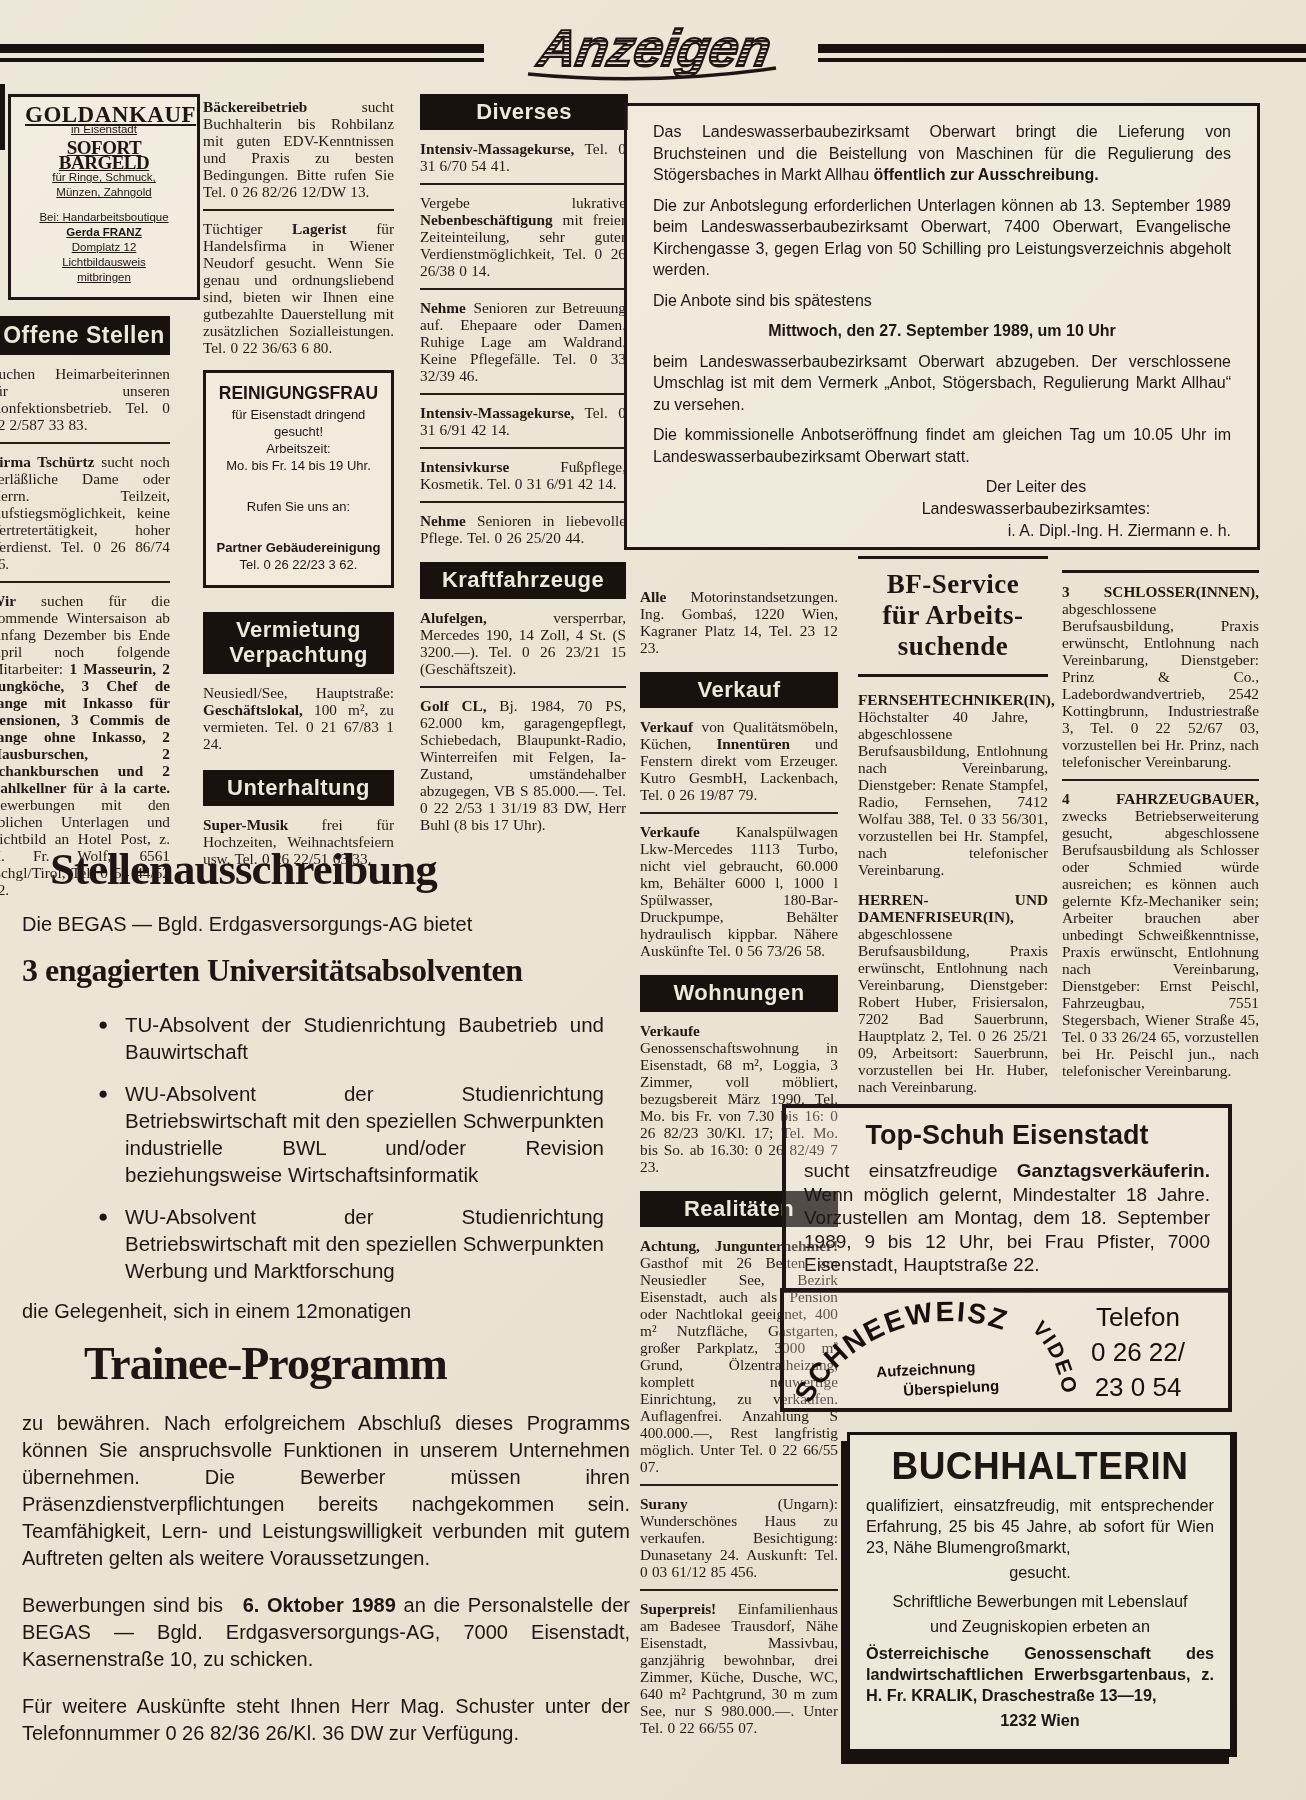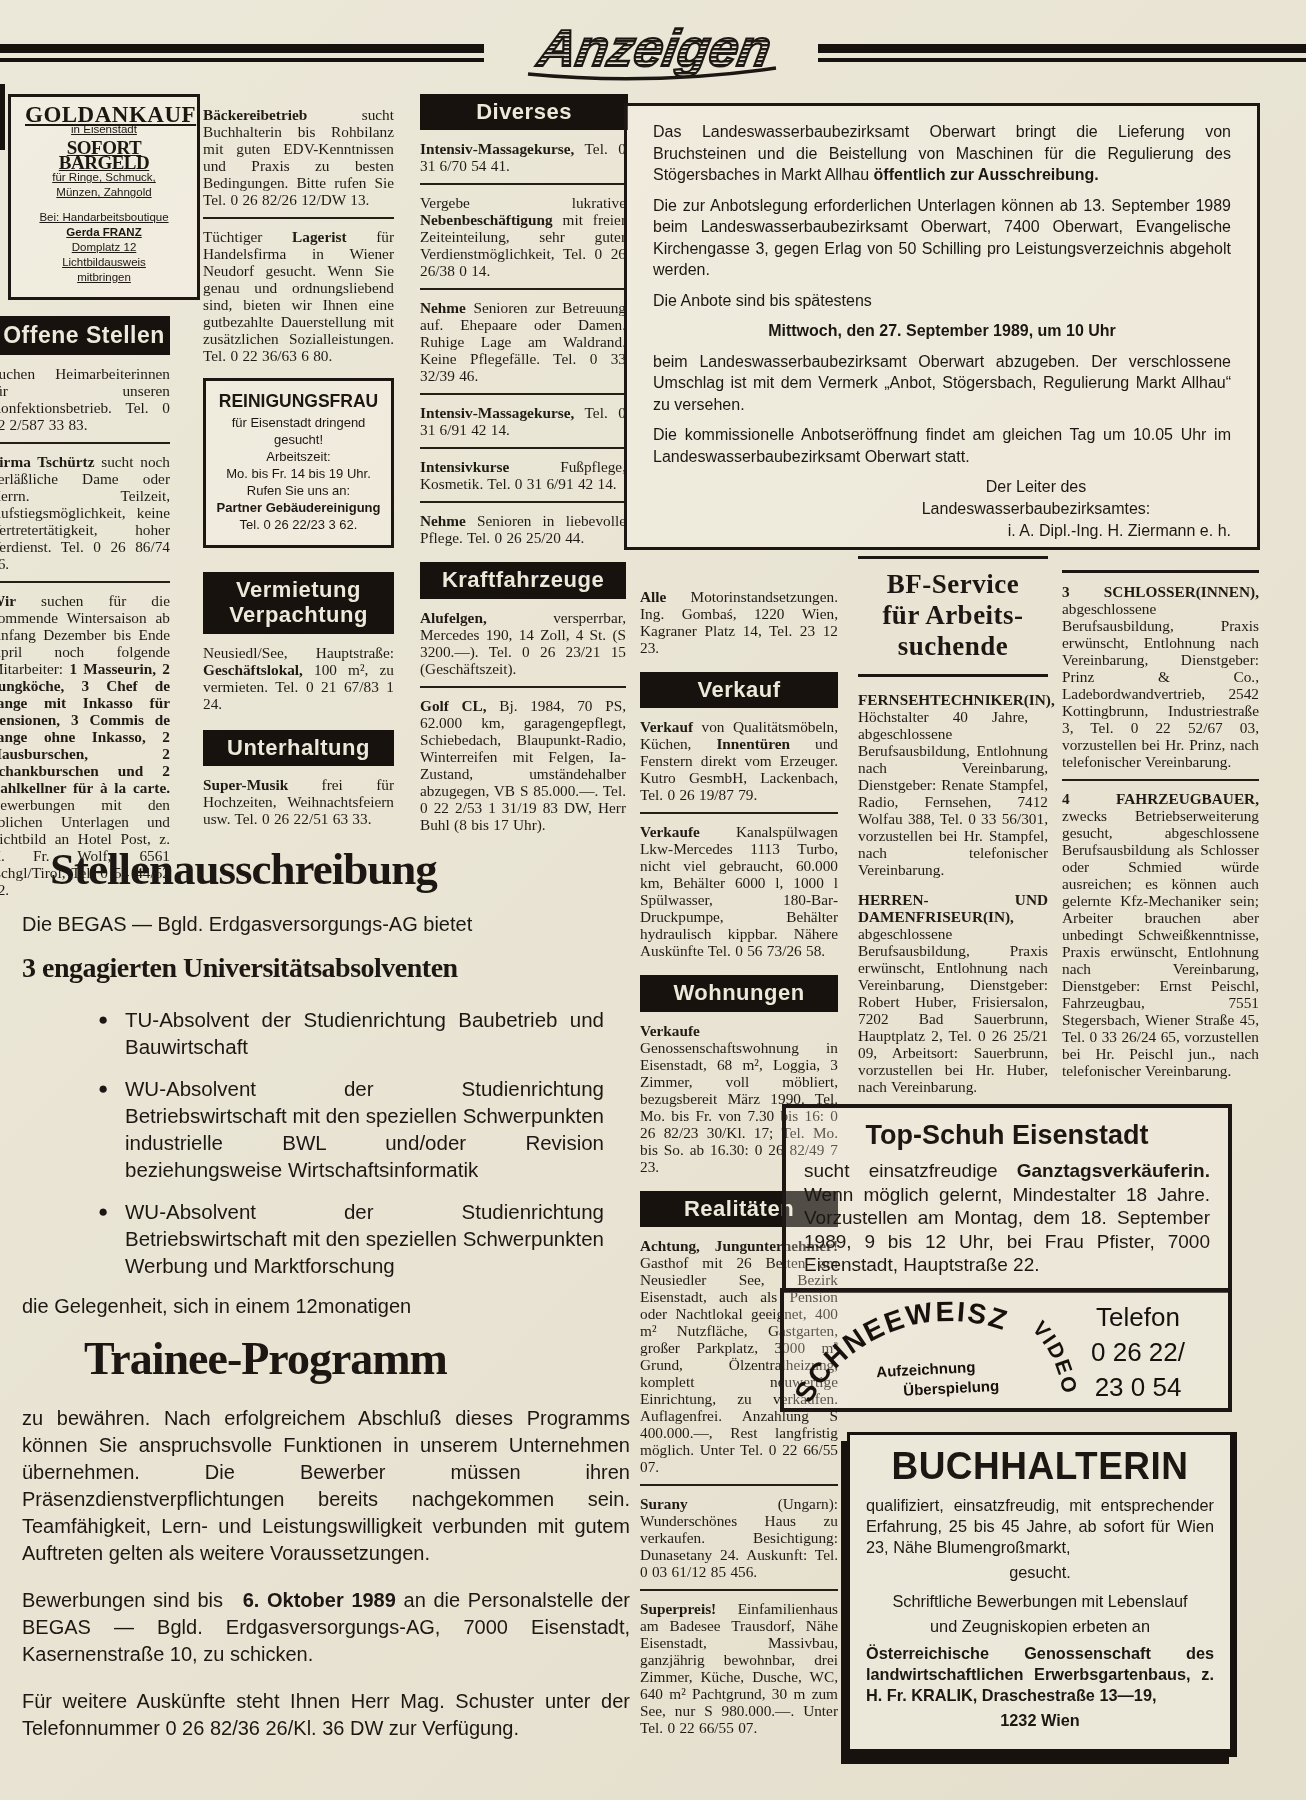--- a/index.html
+++ b/index.html
@@ -33,21 +33,21 @@
   .gold { margin:0 0 0 18px; width:158px; padding:10px 14px 12px; text-align:center;
           font-family:"Liberation Sans", sans-serif; font-size:11.5px; line-height:15px;text-decoration:underline; }
   .gold .t1 { font-family:"Liberation Serif", serif; font-weight:bold; font-size:23px; letter-spacing:0.5px; }
   .gold .t2 { font-family:"Liberation Serif", serif; font-weight:bold; font-size:19px; letter-spacing:-0.5px; margin-top:3px; }
   .gold .sp { margin-top:10px; }
   .gold .bold { font-weight:bold; }
 
   .reinigung { margin-top:14px; padding:12px 9px; text-align:center;
                font-family:"Liberation Sans", sans-serif; font-size:13px; line-height:17px; }
   .reinigung .t { font-weight:bold; font-size:17.5px; margin-bottom:4px; }
-  .reinigung .sp { margin-top:0; }
+  .reinigung .sp { margin-top:24px; }
   .reinigung .bold { font-weight:bold; }
 
   
   .notice { left:624px; top:103px; width:636px; height:447px; padding:15px 26px 8px;
             box-sizing:border-box; font-family:"Liberation Sans", sans-serif;
             font-size:16px; line-height:21.5px; overflow:hidden; }
   .notice p { margin:0 0 9px; text-align:justify; }
   .notice p.center { text-align:center; font-weight:bold; }
   .notice b { font-weight:bold; }
   .sig { width:390px; margin-left:auto; text-align:center; line-height:22px; }
@@ -79,21 +79,21 @@
              transform:scaleY(1.05); }
   .buch p { margin:0 0 4px; font-size:16.3px; line-height:21px; text-align:justify; }
   .buch .c { text-align:center; }
   .buch .bold { font-weight:bold; }
 
   
   .begas { left:22px; top:843px; width:608px; font-family:"Liberation Sans", sans-serif; color:#1c1712; }
   .begas .bt  { font-family:"Liberation Serif", serif; font-weight:bold; font-size:45px;
                 letter-spacing:-1px; margin-left:28px; }
   .begas .intro { font-size:20px; margin-top:18px; }
-  .begas .bst { font-family:"Liberation Serif", serif; font-weight:bold; font-size:28px;
+  .begas .bst { font-family:"Liberation Serif", serif; font-weight:bold; font-size:32px;
                 letter-spacing:-0.5px; margin-top:16px; }
   .begas ul { list-style:none; margin:22px 0 0 76px; padding:0; width:506px; }
   .begas li { position:relative; padding-left:27px; margin-bottom:15px;
               font-size:20.5px; line-height:27px; text-align:justify; }
   .begas .dot { position:absolute; left:0; top:0; font-size:17px; }
   .begas .bridge { font-size:20px; margin-top:16px; }
   .begas .bt2 { font-family:"Liberation Serif", serif; font-weight:bold; font-size:46px;
                 letter-spacing:-1px; margin:14px 0 14px 62px; }
   .begas p.body { font-size:20px; line-height:27px; text-align:justify; margin:20px 0 0; }
   .begas b { font-weight:bold;margin-left:12px; }
@@ -143,21 +143,21 @@
     <div class="bar big" style="margin:16px 0 0 8px;">Offene Stellen</div>
     <div class="ads">
       <p class="ad"><span>Suchen Heimarbeiterinnen für unseren Konfektionsbetrieb. Tel. 0 22 2/587 33 83.</span></p>
       <p class="ad"><b>Firma Tschürtz</b><span> sucht noch verläßliche Dame oder Herrn. Teilzeit, Aufstiegsmöglichkeit, keine Vertretertätigkeit, hoher Verdienst. Tel. 0 26 86/74 36.</span></p>
       <p class="ad"><b>Wir</b><span> suchen für die kommende Wintersaison ab Anfang Dezember bis Ende April noch folgende Mitarbeiter: </span><b>1 Masseurin, 2 Jungköche, 3 Chef de range mit Inkasso für Pensionen, 3 Commis de range ohne Inkasso, 2 Hausburschen, 2 Schankburschen und 2 Zahlkellner für à la carte.</b><span> Bewerbungen mit den üblichen Unterlagen und Lichtbild an Hotel Post, z. H. Fr. Wolf, 6561 Ischgl/Tirol, Tel. 0 54 44/52 32.</span></p>
     </div>
   </section>
 
   <section class="abs" style="left:203px;top:94px;width:191px;">
     <div class="ads">
-      <p class="ad" style="margin-top:12px;"><b>Bäckereibetrieb</b><span> sucht Buchhalterin bis Rohbilanz mit guten EDV-Kenntnissen und Praxis zu besten Bedingungen. Bitte rufen Sie Tel. 0 26 82/26 12/DW 13.</span></p>
+      <p class="ad" style="margin-top:4px;"><b>Bäckereibetrieb</b><span> sucht Buchhalterin bis Rohbilanz mit guten EDV-Kenntnissen und Praxis zu besten Bedingungen. Bitte rufen Sie Tel. 0 26 82/26 12/DW 13.</span></p>
       <p class="ad"><span>Tüchtiger </span><b>Lagerist</b><span> für Handelsfirma in Wiener Neudorf gesucht. Wenn Sie genau und ordnungsliebend sind, bieten wir Ihnen eine gutbezahlte Dauerstellung mit zusätzlichen Sozialleistungen. Tel. 0 22 36/63 6 80.</span></p>
     </div>
     <div class="boxed reinigung">
       <div class="t">REINIGUNGSFRAU</div>
       <div>für Eisenstadt dringend</div>
       <div>gesucht!</div>
       <div>Arbeitszeit:</div>
       <div>Mo. bis Fr. 14 bis 19 Uhr.</div>
       <div class="sp">Rufen Sie uns an:</div>
       <div class="sp bold">Partner Gebäudereinigung</div>

